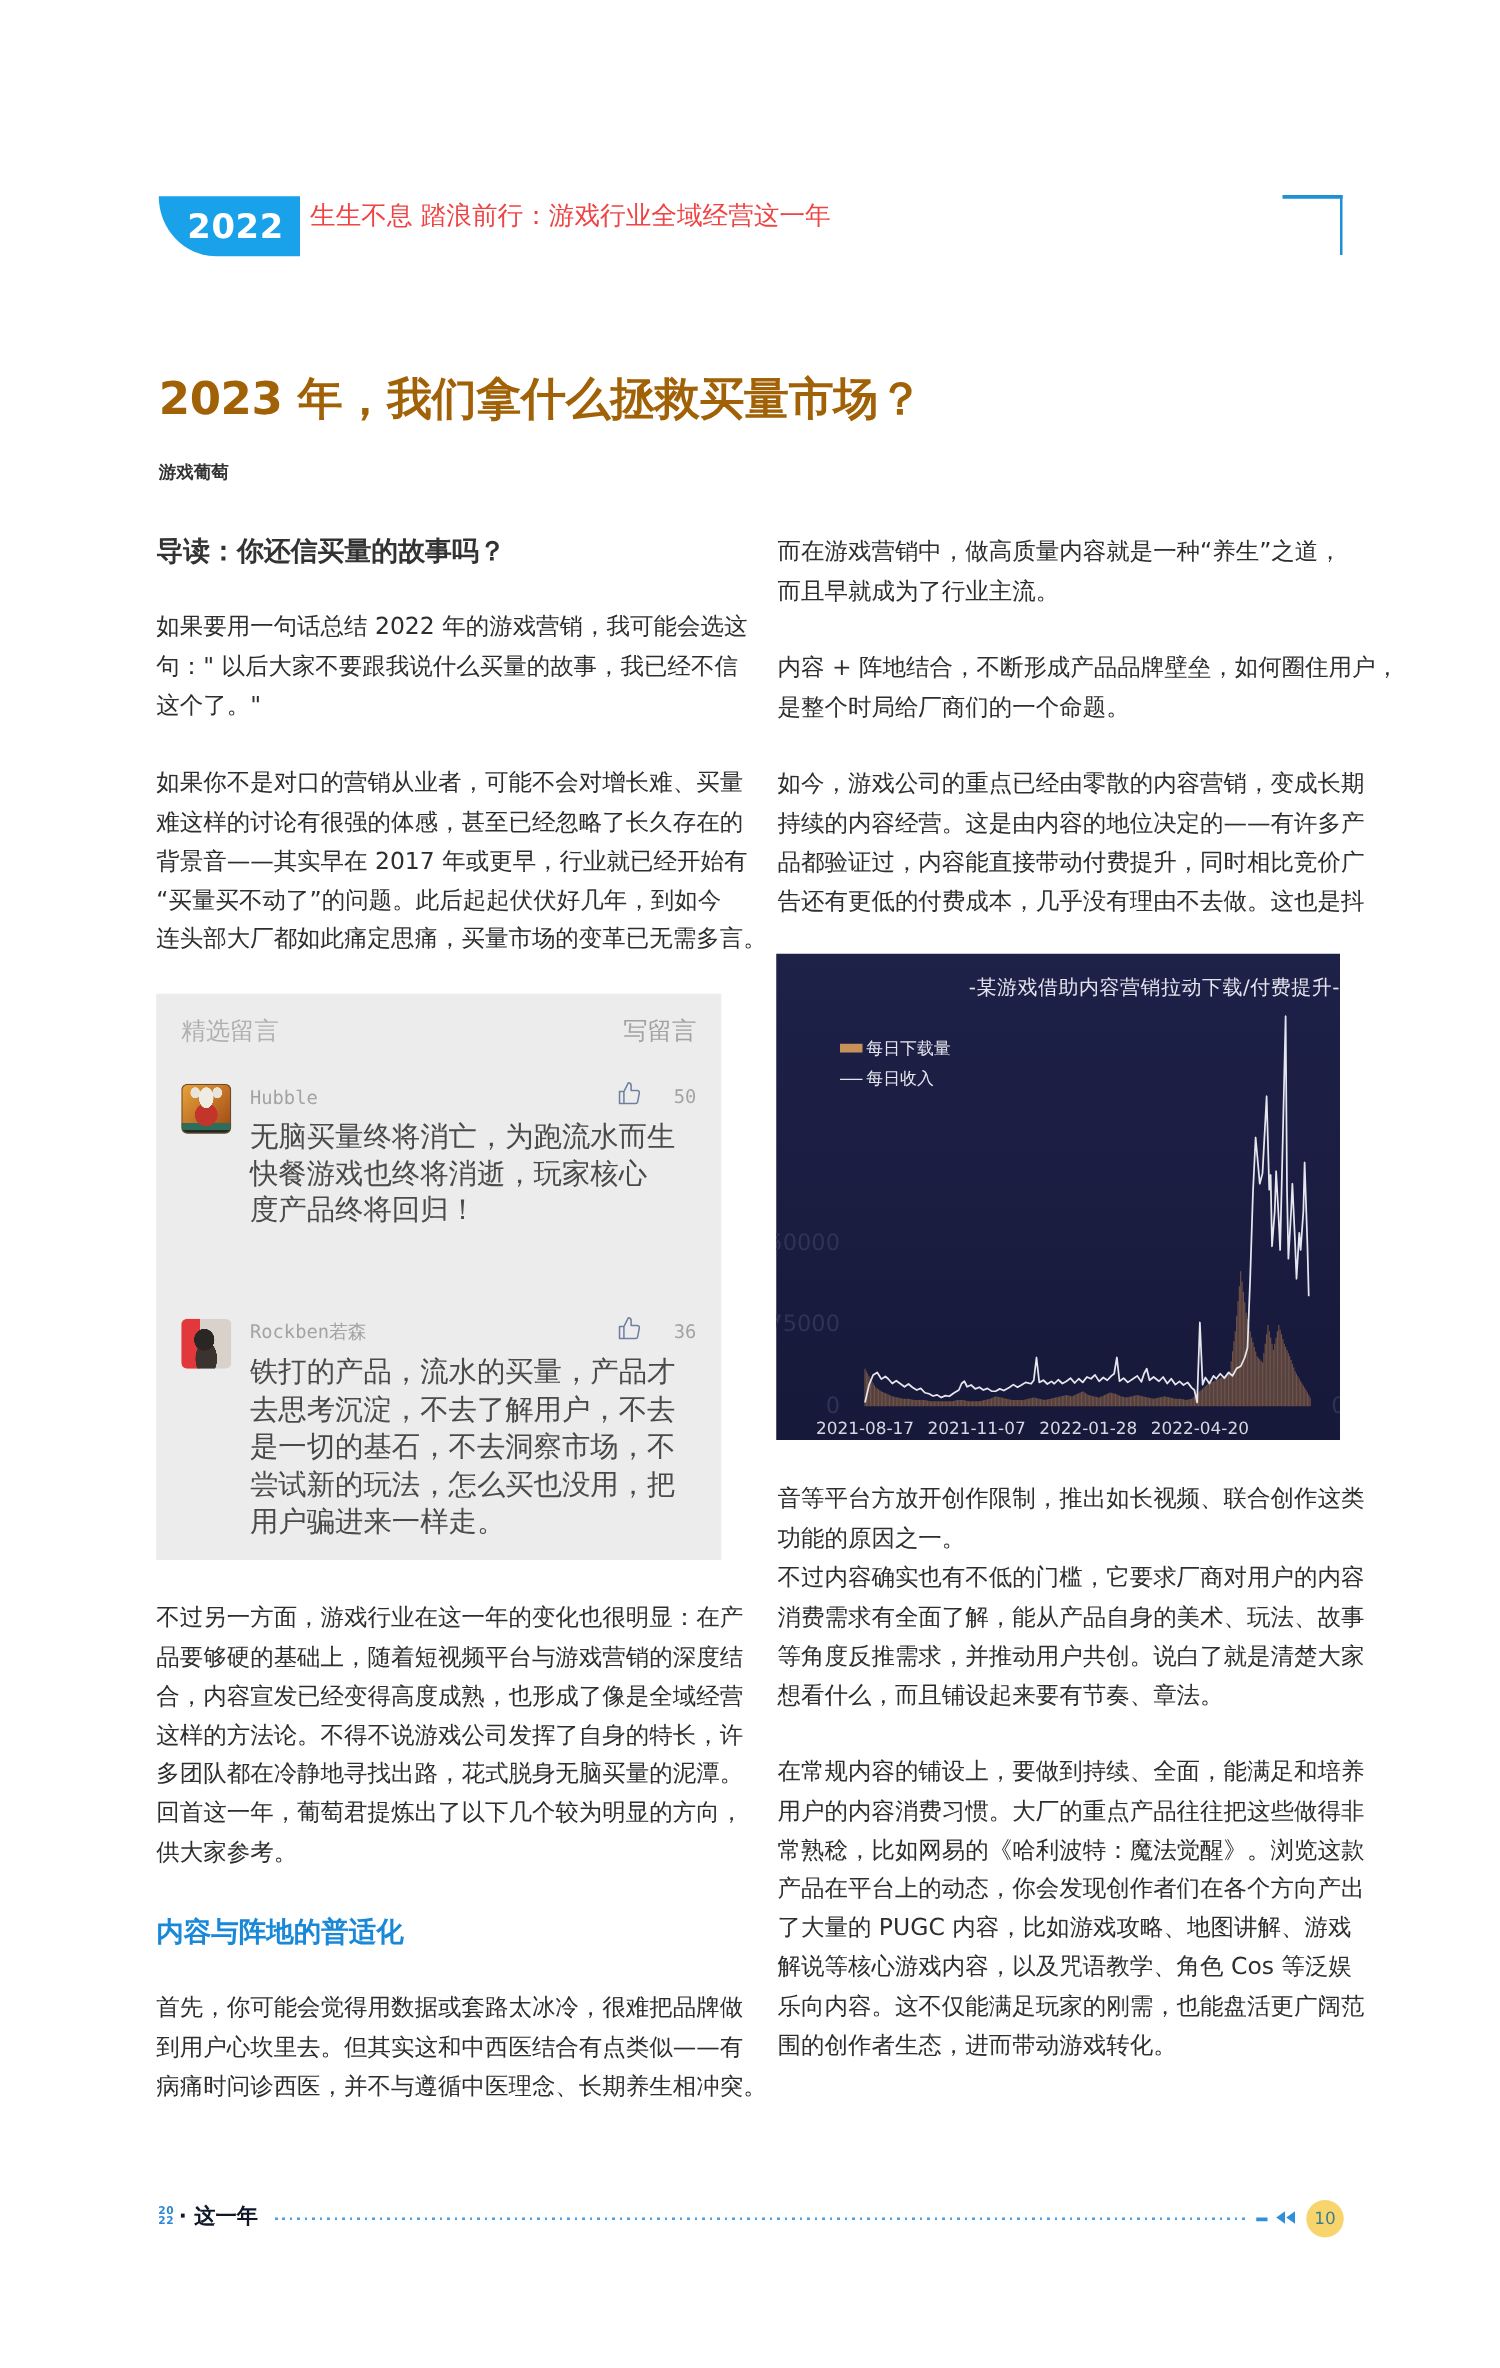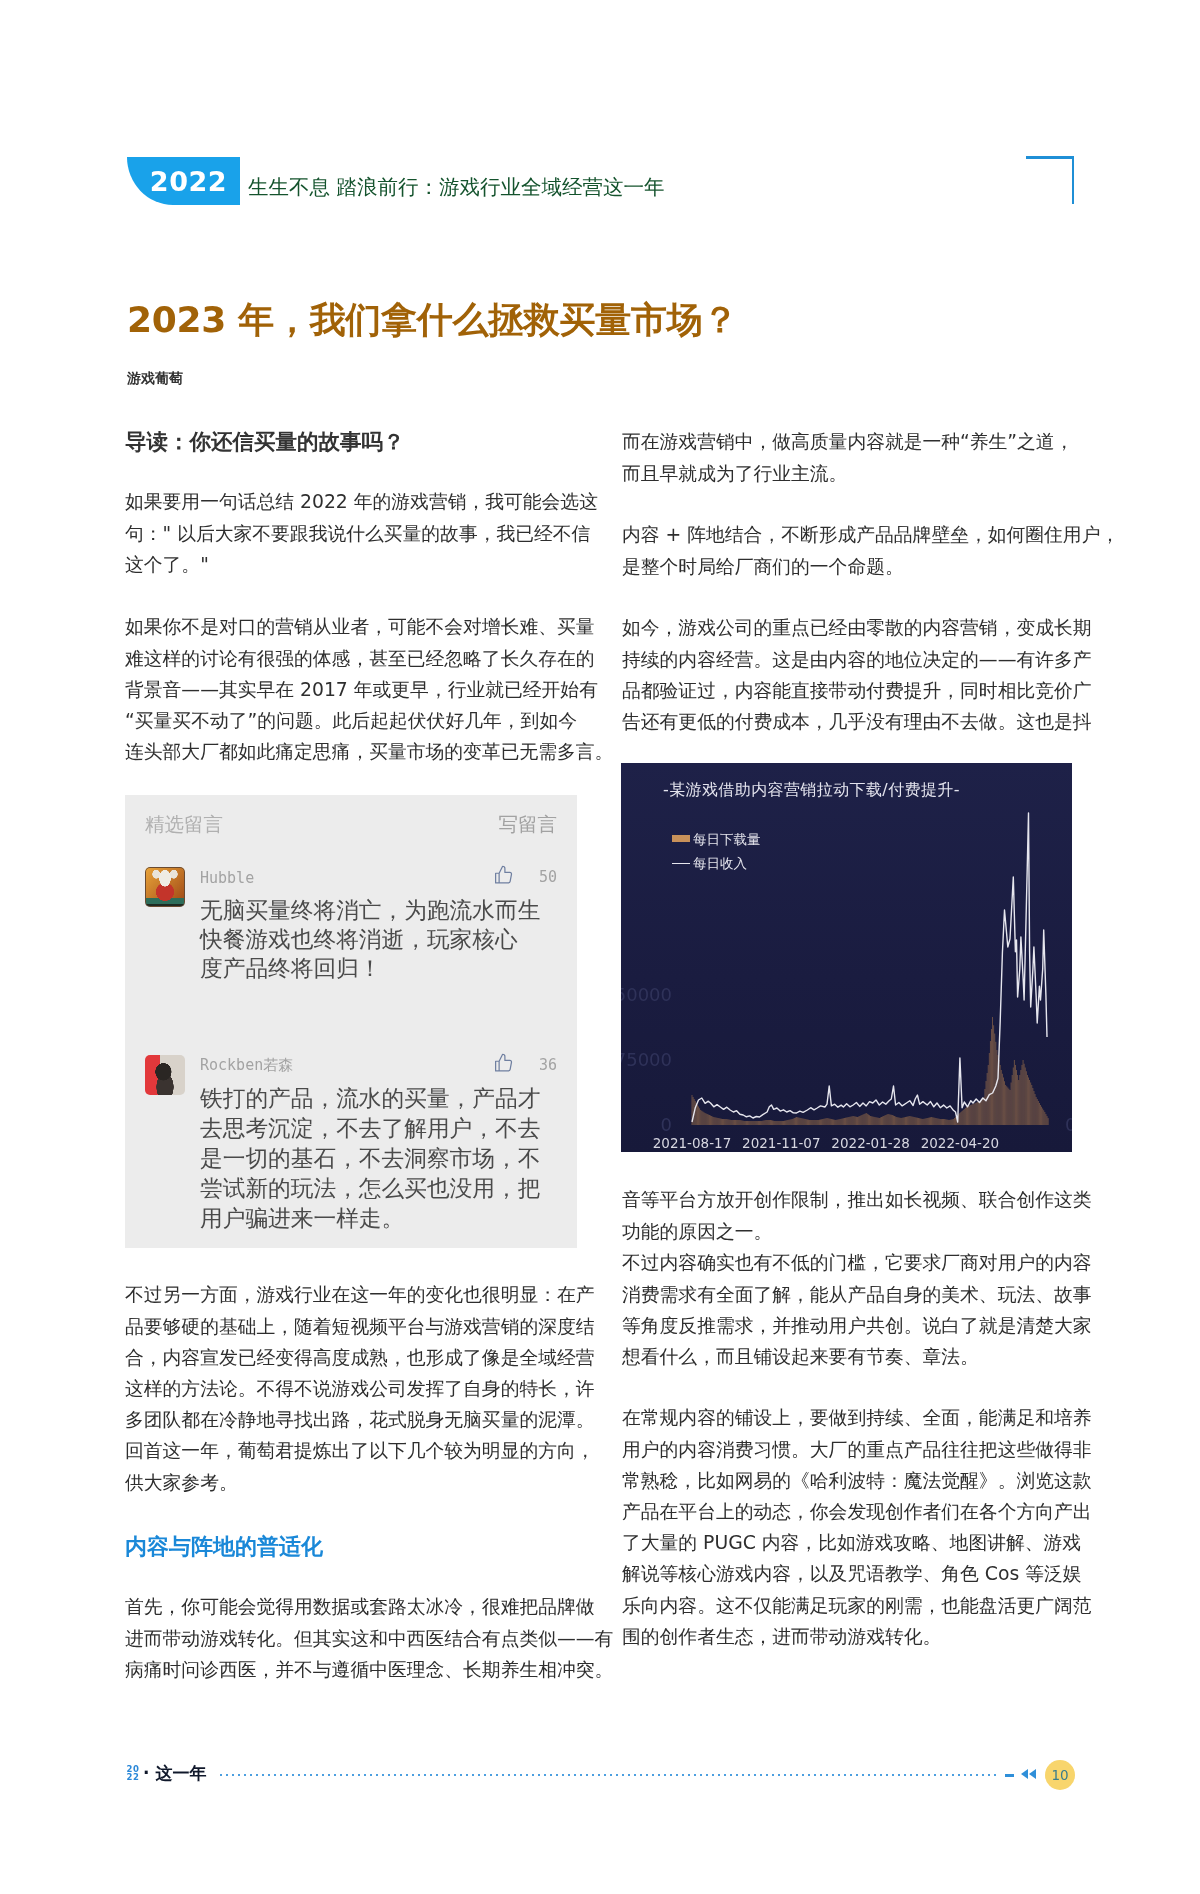--- a/index.html
+++ b/index.html
@@ -13,22 +13,22 @@
   
   .badge {
     position:absolute; left:127px; top:157px; width:113px; height:48px;
     background:#19a2ea;
     border-radius:0 0 0 46px / 0 0 0 48px;
     display:flex; align-items:center; justify-content:flex-end;
     box-sizing:border-box; padding-right:13px;
   }
   .badge span { color:#fff; font-weight:bold; font-size:27px; letter-spacing:0.5px; }
   .header-title {
-    position:absolute; left:248px; top:163px; height:48px; line-height:48px;
-    font-size:20.5px; color:#14532d; white-space:nowrap;
+    position:absolute; left:248px; top:148px; height:48px; line-height:48px;
+    font-size:20.5px; color:#ef4444; white-space:nowrap;
   }
   .bracket-h { position:absolute; left:1026px; top:156px; width:48px; height:2.5px; background:#1f8fd6; }
   .bracket-v { position:absolute; left:1071.5px; top:156px; width:2.5px; height:48px; background:#1f8fd6; }
 
   .article-title {
     position:absolute; left:127px; top:300px; height:40px; line-height:40px;
     font-size:36px; font-weight:bold; color:#a16207; white-space:nowrap; letter-spacing:-0.3px;
   }
   .author {
     position:absolute; left:127px; top:368px; height:20px; line-height:20px;
@@ -94,21 +94,21 @@
   .c1 .c-line { height:29.3px; line-height:29.3px; }
   .c2 .c-line { height:30px; line-height:30px; }
 
   
   .chart {
     position:absolute; left:621px; top:763px; width:451px; height:389px; overflow:hidden;
     background:linear-gradient(180deg, #1e2148 0%, #1a1c40 55%, #17193a 100%);
   }
   .chart svg { position:absolute; left:0; top:0; }
   .chart-title {
-    position:absolute; left:0; width:451px; top:16px; line-height:22px; text-align:left;
+    position:absolute; left:0; width:451px; top:16px; line-height:22px; text-align:right;
     font-size:16px; color:#e4e4ee; white-space:nowrap; letter-spacing:0.4px; padding-left:42px; box-sizing:border-box;
   }
   .legend-swatch-bar { position:absolute; left:51px; top:72px; width:18px; height:7px; background:#c8915a; }
   .legend-swatch-line { position:absolute; left:51px; top:99.5px; width:18px; height:1.5px; background:#e6e6ee; }
   .legend-label { position:absolute; left:72px; line-height:18px; font-size:13.5px; color:#e6e6ee; white-space:nowrap; }
   .ylab {
     position:absolute; right:400px; line-height:20px; font-size:18px; color:#2f3259; white-space:nowrap; text-align:right;
   }
   .ylab-right { position:absolute; left:444px; line-height:20px; font-size:18px; color:#2f3259; }
   .xlab {
@@ -222,21 +222,21 @@
   <div class="line">回首这一年，葡萄君提炼出了以下几个较为明显的方向，</div>
   <div class="line last">供大家参考。</div>
 </div>
 
 <div class="col-block left-col" style="top:1531.4px">
   <div class="section-heading">内容与阵地的普适化</div>
 </div>
 
 <div class="col-block left-col" style="top:1591.4px">
   <div class="line">首先，你可能会觉得用数据或套路太冰冷，很难把品牌做</div>
-  <div class="line">进而带动游戏转化。但其实这和中西医结合有点类似——有</div>
+  <div class="line">到用户心坎里去。但其实这和中西医结合有点类似——有</div>
   <div class="line">病痛时问诊西医，并不与遵循中医理念、长期养生相冲突。</div>
 </div>
 
 <div class="col-block right-col" style="top:426.4px">
   <div class="line">而在游戏营销中，做高质量内容就是一种“养生”之道，</div>
   <div class="line last">而且早就成为了行业主流。</div>
 </div>
 
 <div class="col-block right-col" style="top:519.4px">
   <div class="line">内容 + 阵地结合，不断形成产品品牌壁垒，如何圈住用户，</div>

